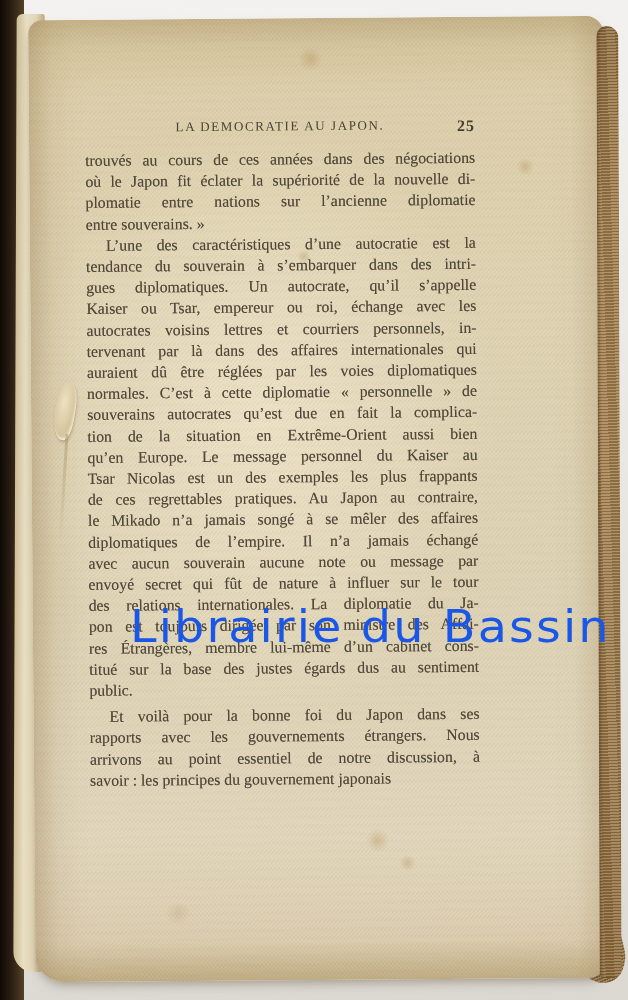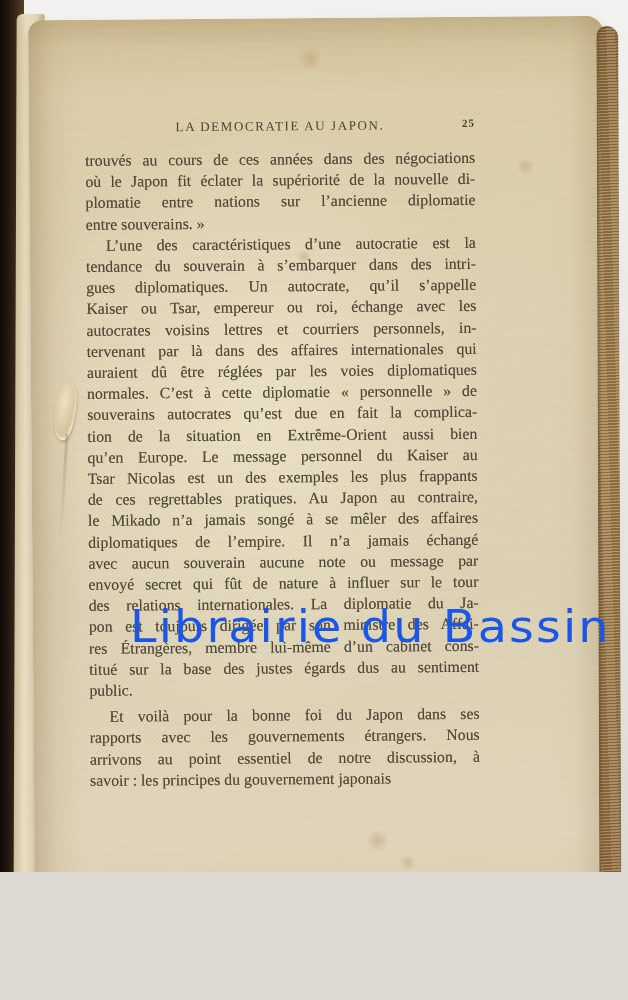--- a/index.html
+++ b/index.html
@@ -1,16 +1,16 @@
 <!DOCTYPE html>
 <html><head>
 <meta charset="utf-8">
 <style>
   html,body{margin:0;padding:0;background:#dcd9d3;}
-  .scene{position:relative;width:628px;height:872px;overflow:hidden;
+  .scene{position:relative;width:628px;height:1000px;overflow:hidden;
          font-family:"Liberation Serif","DejaVu Serif",serif;}
   .backdrop{position:absolute;inset:0;z-index:0;
     background:linear-gradient(175deg,#f3f2f0 0%,#ebe9e5 40%,#e4e2dd 75%,#dbd8d2 100%);}
   .gutter{position:absolute;left:0;top:0;width:24px;height:100%;z-index:1;
     background:linear-gradient(90deg,#0f0a05 0%,#241810 35%,#3b2c1b 70%,#564229 100%);}
   .facing-page{position:absolute;left:15px;top:14px;width:28px;height:958px;z-index:2;
     transform:rotate(0.2deg);border-radius:6px 2px 2px 20px;
     background:linear-gradient(90deg,#cdbd96 0%,#e8dec2 35%,#e3d7b8 70%,#bcab81 100%);}
   .fore-edge-corner{position:absolute;left:572px;top:916px;width:52px;height:68px;z-index:2;
     transform:rotate(-14deg);border-radius:40% 30% 45% 55%;
@@ -47,21 +47,21 @@
   .fore-edge{position:absolute;left:598px;top:26px;width:22px;height:952px;z-index:4;
     transform:rotate(-0.2deg);border-radius:10px 12px 8px 4px;
     background:
       repeating-linear-gradient(177deg,rgba(245,230,200,0.22) 0 1.5px,rgba(80,55,25,0.25) 1.5px 3px),
       linear-gradient(180deg,#8c6c40 0%,#9d7c4c 20%,#a08050 45%,#97764a 75%,#8a693c 100%);
     box-shadow:inset 2px 0 3px rgba(60,40,18,0.4);}
   .text-block{position:absolute;left:56px;top:98px;width:390px;}
   .header-row{position:relative;height:20px;}
   .running-header{display:block;text-align:center;font-size:13px;line-height:20px;
     letter-spacing:1.6px;color:#4a4337;}
-  .page-number{position:absolute;right:0;top:2px;font-size:11px;font-weight:600;
+  .page-number{position:absolute;right:0;top:2px;font-size:16px;font-weight:600;
     letter-spacing:1px;color:#453f33;}
   .body-text{margin-top:12px;color:#4f4739;font-size:15.8px;}
   .line{line-height:21.2px;text-align:justify;text-align-last:justify;white-space:nowrap;
     text-shadow:0 0 0.4px rgba(80,70,55,0.55);}
   .line.para-end{text-align-last:left;}
   .line.indent{text-indent:20px;}
   .line.space-before{margin-top:5px;}
   .watermark{position:absolute;left:130px;top:604px;z-index:10;
     font-family:"DejaVu Sans","Liberation Sans",sans-serif;
     font-size:45px;line-height:1;letter-spacing:2px;white-space:nowrap;

